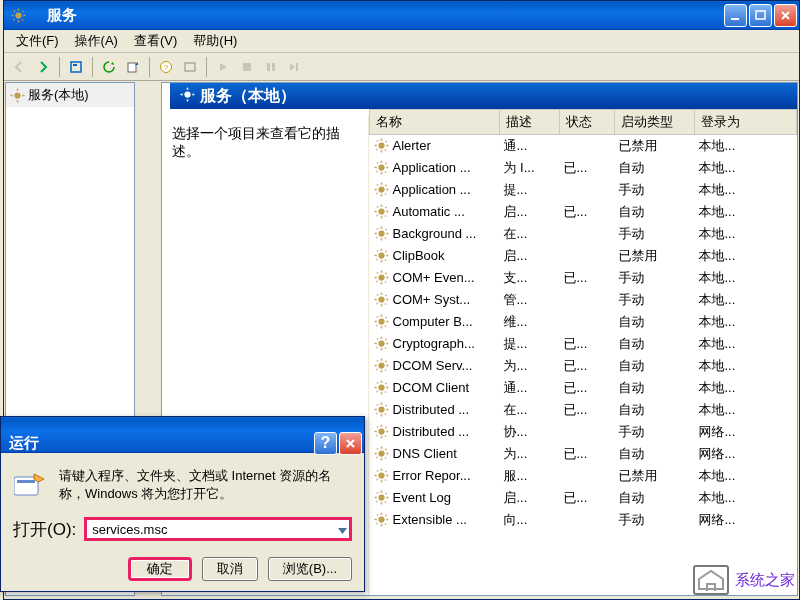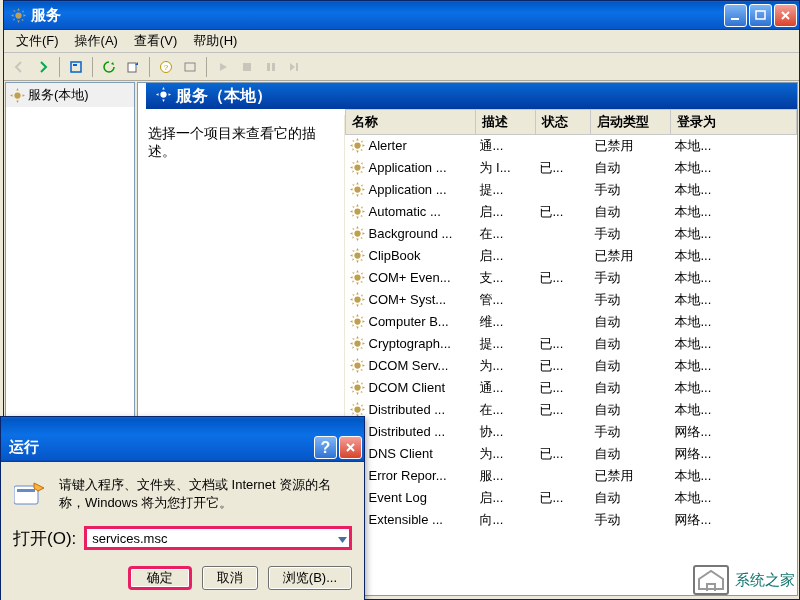--- a/index.html
+++ b/index.html
@@ -1,73 +1,73 @@
 <!DOCTYPE html>
 <html><head>
 <meta charset="utf-8">
 <style>
 * { margin: 0; padding: 0; box-sizing: border-box; font-family: "SimSun", "Microsoft YaHei", Arial, sans-serif; }
 body { background: #ece9d8; overflow: hidden; width: 800px; height: 600px; position: relative; }
 
 
 .main-window { position: absolute; left: 3px; top: 0; width: 797px; height: 600px; background: #ece9d8; border: 1px solid #0a246a; }
-.titlebar { height: 29px; background: linear-gradient(to bottom, #0a67d2 0%, #0058c5 5%, #0b6fe6 40%, #0657c9 95%, #003aa0 100%); display: flex; align-items: center; padding: 0 2px 0 6px; }
+.titlebar { height: 29px; background: linear-gradient(to bottom, #0a67d2 0%, #0058c5 5%, #0b6fe6 40%, #0657c9 95%, #003aa0 100%); display: flex; align-items: center; padding: 0 2px 0 6px; gap: 16px; }
 .titlebar .icon { width: 16px; height: 16px; margin-right: 5px; display: inline-flex; align-items: center; justify-content: center; }
 .titlebar .title-text { color: #fff; font-size: 15px; font-weight: bold; flex: 1; }
 .win-btns { display: flex; gap: 2px; }
 .win-btn { width: 23px; height: 23px; border-radius: 3px; border: 1px solid #fff; display: flex; align-items: center; justify-content: center; cursor: pointer; }
 .win-btn.min, .win-btn.max { background: linear-gradient(to bottom, #7eb6f5, #2e72d4); }
 .win-btn.close { background: linear-gradient(to bottom, #f4a09a, #d9432a); }
 .win-btn svg { width: 13px; height: 13px; }
 
 .menubar { height: 23px; background: #ece9d8; border-bottom: 1px solid #c0c0c0; display: flex; padding: 0 4px; font-size: 13px; }
 .menubar span { padding: 2px 8px; cursor: pointer; }
 
 .toolbar { height: 28px; background: #ece9d8; border-bottom: 1px solid #aca899; display: flex; align-items: center; padding: 0 4px; gap: 2px; }
 .tool-sep { width: 1px; height: 20px; background: #aca899; margin: 0 3px; }
 .tool-btn { width: 22px; height: 22px; display: flex; align-items: center; justify-content: center; cursor: pointer; border: 1px solid transparent; }
 .tool-btn.disabled { opacity: 0.35; cursor: default; }
 
-.body-area { display: flex; height: calc(100% - 82px); }
+.body-area { display: flex; height: calc(100% - 82px); gap: 24px; }
 .left-pane { width: 130px; background: #fff; border: 1px solid #7f9db9; margin: 1px 0 1px 1px; overflow: hidden; }
 .tree-item { padding: 3px 3px; font-size: 13px; display: flex; align-items: center; gap: 3px; }
 .tree-item.selected { background: #f0f0f0; }
 .gear-ico { width: 16px; height: 16px; display: inline-flex; align-items: center; justify-content: center; }
 
 .right-pane { flex: 1; display: flex; flex-direction: column; margin: 1px 1px 1px 2px; border: 1px solid #7f9db9; background: #fff; }
 .right-header { height: 26px; background: linear-gradient(to bottom, #0a67d2, #003aa0); color: #fff; font-size: 16px; font-weight: bold; display: flex; align-items: center; padding: 0 10px; gap: 5px; margin-left: 8px; }
 .right-body { display: flex; flex: 1; overflow: hidden; }
 .desc-pane { width: 207px; padding: 10px; font-size: 14px; border-right: 1px solid #ece9d8; margin-top: 6px; }
 .list-pane { flex: 1; overflow: auto; position: relative; }
 
 .svc-table { width: 100%; font-size: 13px; border-collapse: collapse; }
-.svc-table th { background: #ece9d8; border: 1px solid #c8c8c8; text-align: left; padding: 3px 6px; font-weight: bold; position: sticky; top: 0; white-space: nowrap; }
+.svc-table th { background: #ece9d8; border: 1px solid #c8c8c8; text-align: left; padding: 3px 6px; font-weight: normal; position: sticky; top: 0; white-space: nowrap; }
 .svc-table td { padding: 2px 4px; white-space: nowrap; overflow: hidden; }
 .svc-table td.name { display: flex; align-items: center; gap: 3px; }
 .svc-scroll { overflow-y: auto; height: 100%; }
 
 
 .run-dialog { position: absolute; left: 0; top: 416px; width: 365px; background: #ece9d8; border: 1px solid #0a246a; box-shadow: 2px 2px 6px rgba(0,0,0,0.3); }
-.run-title { height: 45px; background: linear-gradient(to bottom, #0a67d2 0%, #0058c5 5%, #0b6fe6 40%, #0657c9 95%, #003aa0 100%); display: flex; align-items: center; padding: 16px 2px 0 8px; justify-content: center; }
+.run-title { height: 36px; background: linear-gradient(to bottom, #0a67d2 0%, #0058c5 5%, #0b6fe6 40%, #0657c9 95%, #003aa0 100%); display: flex; align-items: center; padding: 16px 2px 0 8px; justify-content: center; }
 .run-title .t { color: #fff; font-size: 15px; font-weight: bold; flex: 1; }
 .help-btn { width: 23px; height: 23px; border-radius: 3px; border: 1px solid #fff; background: linear-gradient(to bottom, #7eb6f5, #2e72d4); color: #fff; font-weight: bold; display: flex; align-items: center; justify-content: center; cursor: pointer; margin-right: 2px; }
 .run-body { padding: 14px 12px 10px 12px; }
 .run-desc { display: flex; gap: 10px; margin-bottom: 14px; }
 .run-desc .ico { width: 36px; height: 36px; flex-shrink: 0; display: flex; align-items: center; justify-content: center; }
 .run-desc .txt { font-size: 13px; line-height: 1.4; }
 .run-input-row { display: flex; align-items: center; gap: 8px; margin-bottom: 16px; }
 .run-input-row label { font-size: 17px; }
 .run-input-wrap { flex: 1; position: relative; }
 .run-input { width: 100%; height: 24px; border: 3px solid #e91e63; padding: 0 20px 0 5px; font-size: 13px; background: #fff; }
 .run-drop { position: absolute; right: 5px; top: 50%; transform: translateY(-50%); pointer-events: none; }
 .run-buttons { display: flex; justify-content: flex-end; gap: 10px; }
 .xp-button { height: 24px; padding: 0 14px; font-size: 13px; background: #ece9d8; border: 1px solid #707070; border-radius: 3px; cursor: pointer; box-shadow: inset 0 0 0 1px #fff; }
 .xp-button.highlighted { border: 3px solid #e91e63; border-radius: 4px; padding: 0 16px; }
 
-.watermark { position: absolute; right: 5px; bottom: 5px; display: flex; align-items: center; gap: 6px; font-size: 15px; color: #0f766e; }
+.watermark { position: absolute; right: 5px; bottom: 5px; display: flex; align-items: center; gap: 6px; font-size: 15px; color: #6d28d9; }
 .watermark .logo { width: 36px; height: 30px; border: 2px solid #777; border-radius: 3px; display: flex; align-items: center; justify-content: center; font-size: 11px; color: #777; }
 
 svg.gear { width: 15px; height: 15px; }
 </style>
 </head>
 <body>
 
 <div class="main-window">
   <div class="titlebar">
     <span class="icon">

